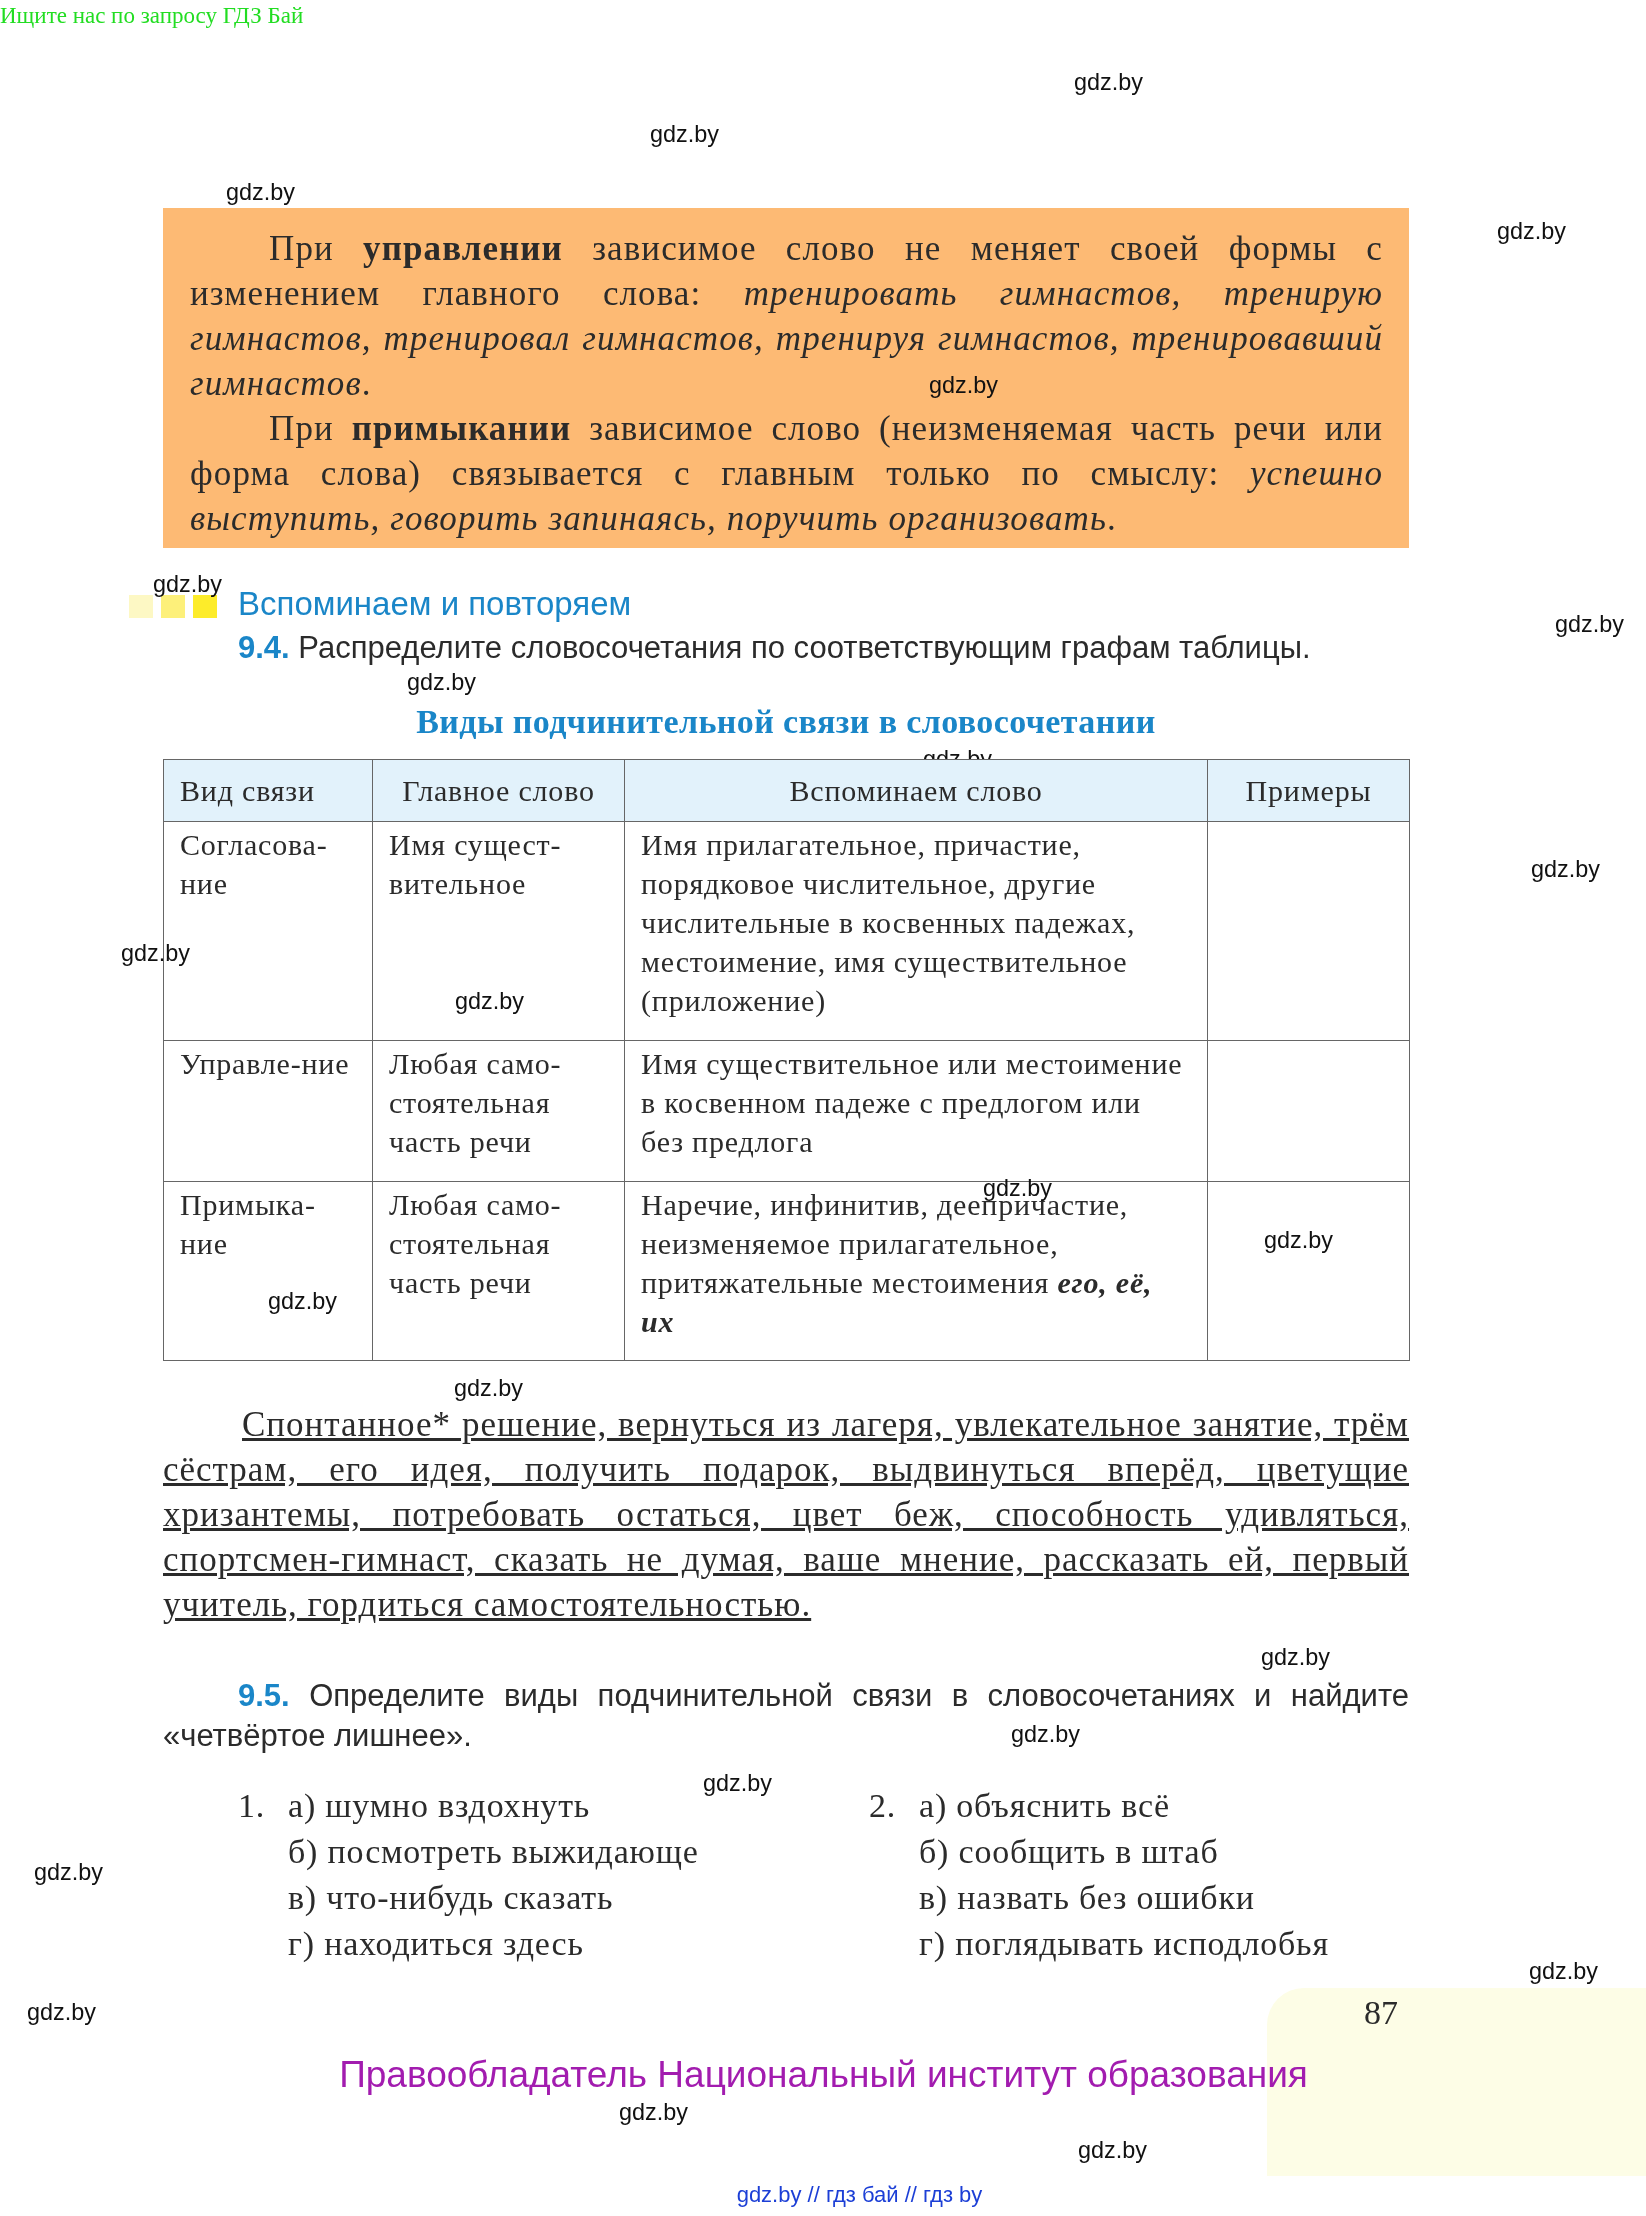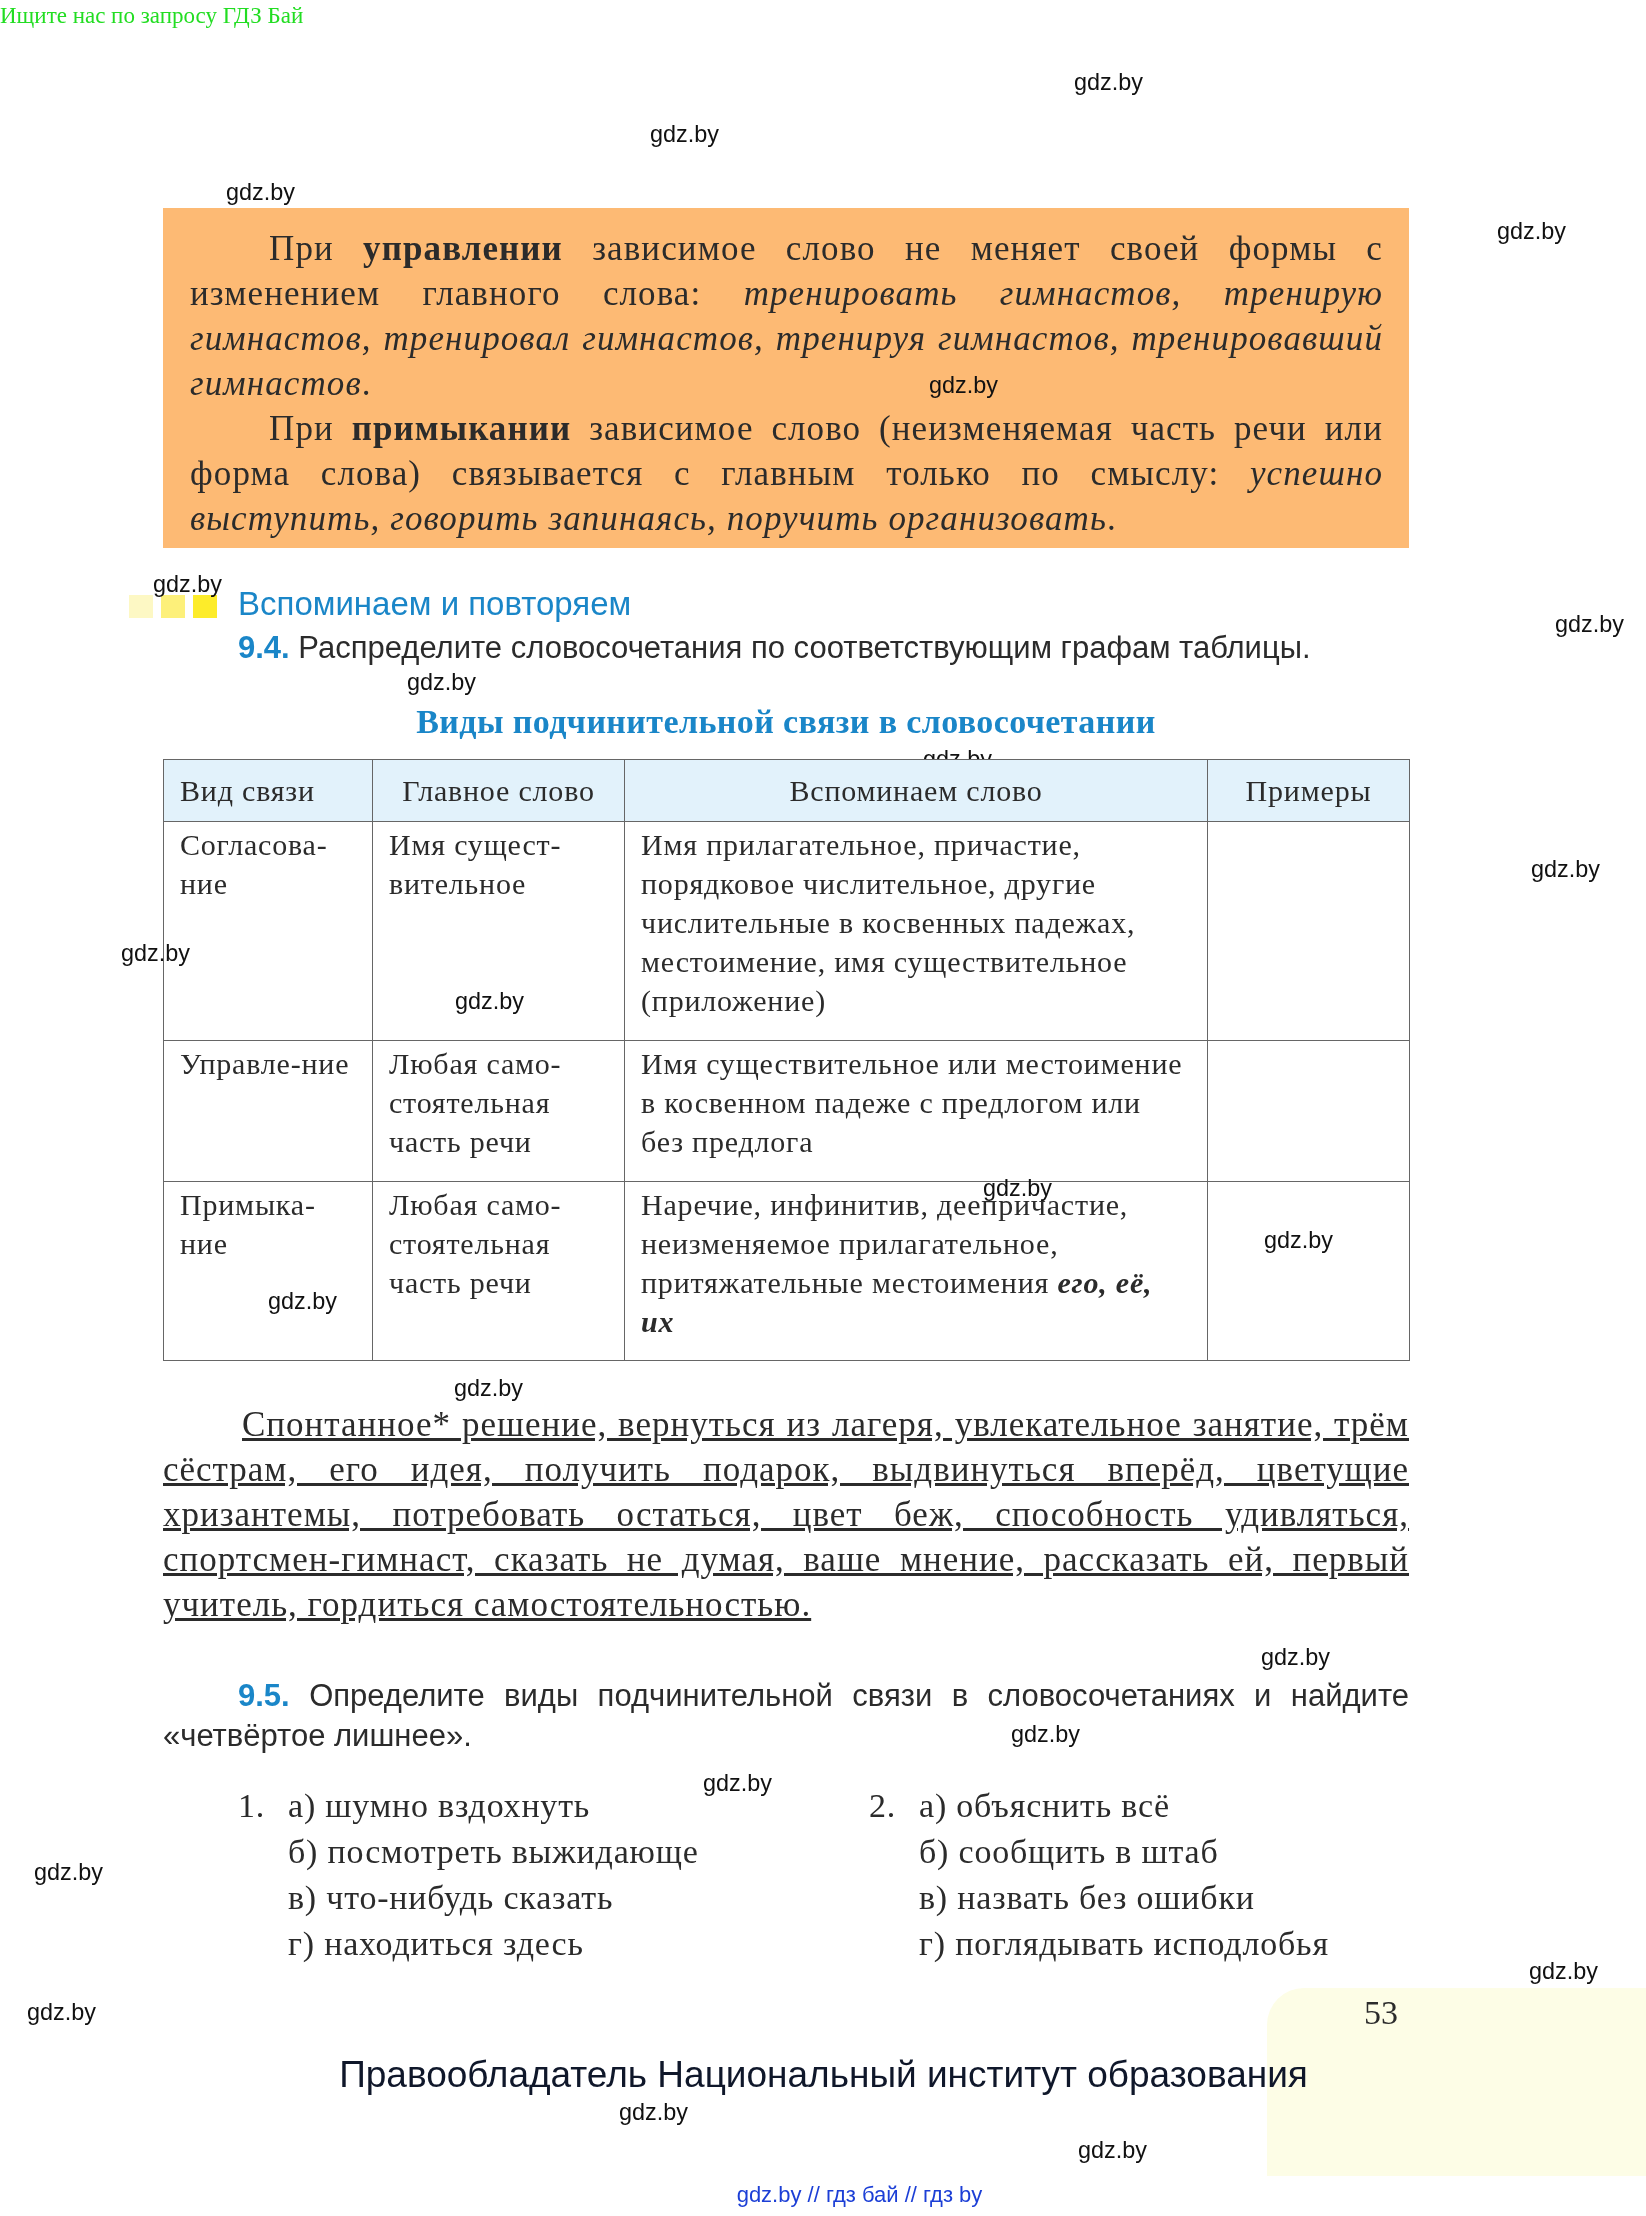--- a/index.html
+++ b/index.html
@@ -19,21 +19,21 @@
   .table-title { left:163px; width:1246px; top:703px; text-align:center; font-size:34px; font-weight:bold; color:#1a86c8; letter-spacing:0.4px; }
   table.grid { position:absolute; left:163px; top:759px; width:1246px; border-collapse:collapse; table-layout:fixed; }
   table.grid th, table.grid td { border:1.6px solid #666; vertical-align:top; font-size:30px; line-height:39px; padding:0 16px; font-weight:normal; letter-spacing:0.8px; }
   table.grid th { background:#e2f2fb; height:61px; vertical-align:middle; text-align:center; }
   table.grid th.left { text-align:left; }
   table.grid td { padding-top:3px; padding-bottom:6.4px; }
   .words { left:163px; top:1402px; width:1246px; font-size:35px; line-height:45px; text-align:justify; letter-spacing:1px;text-decoration:underline; }
   .list { font-size:34px; line-height:46px; letter-spacing:0.8px; }
   .corner { left:1267px; top:1988px; width:380px; height:188px; background:#fdfde6; border-top-left-radius:37px; }
   .pageno { left:1364px; top:1994px; font-size:34px; color:#2b2b2b; }
-  .copyright { left:0; width:1647px; top:2054px; text-align:center; font-size:37px; color:#0f172a; font-family:"Liberation Sans", sans-serif; }
+  .copyright { left:0; width:1647px; top:2054px; text-align:center; font-size:37px; color:#a21caf; font-family:"Liberation Sans", sans-serif; }
   .footer-link { left:0; width:1647px; top:2182px; text-align:center; font-size:22px; color:#1c3fd6; font-family:"Liberation Sans", sans-serif;margin-left:36px; }
 </style>
 </head>
 <body>
 
 <div class="abs top-banner">Ищите нас по запросу ГДЗ Бай</div>
 
 <div class="abs wm" style="left:1074px;top:69px">gdz.by</div>
 <div class="abs wm" style="left:650px;top:121px">gdz.by</div>
 <div class="abs wm" style="left:226px;top:179px">gdz.by</div>
@@ -133,18 +133,18 @@
     <div>в) назвать без ошибки</div>
     <div>г) поглядывать исподлобья</div>
   </div>
     </div>
 </div>
 <div class="abs wm" style="left:34px;top:1859px">gdz.by</div>
 <div class="abs wm" style="left:1529px;top:1958px">gdz.by</div>
 <div class="abs wm" style="left:27px;top:1999px">gdz.by</div>
 
 <div class="abs corner"></div>
-<div class="abs pageno">53</div>
+<div class="abs pageno">87</div>
 <div class="abs copyright">Правообладатель Национальный институт образования</div>
 <div class="abs wm" style="left:619px;top:2099px">gdz.by</div>
 <div class="abs wm" style="left:1078px;top:2137px">gdz.by</div>
 <div class="abs footer-link">gdz.by  //  гдз бай  //  гдз by</div>
 
 
 </body></html>

